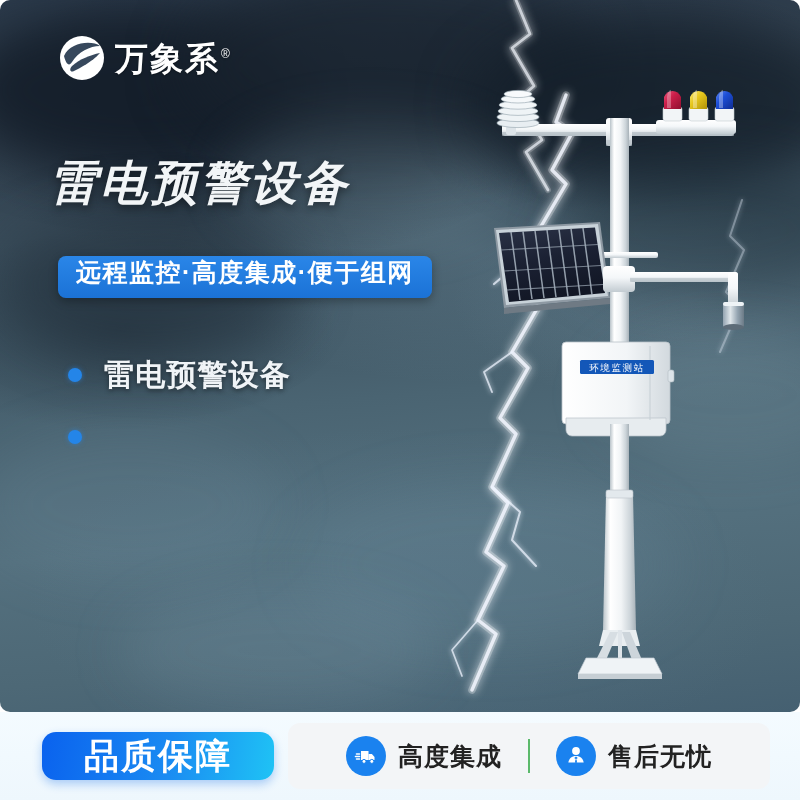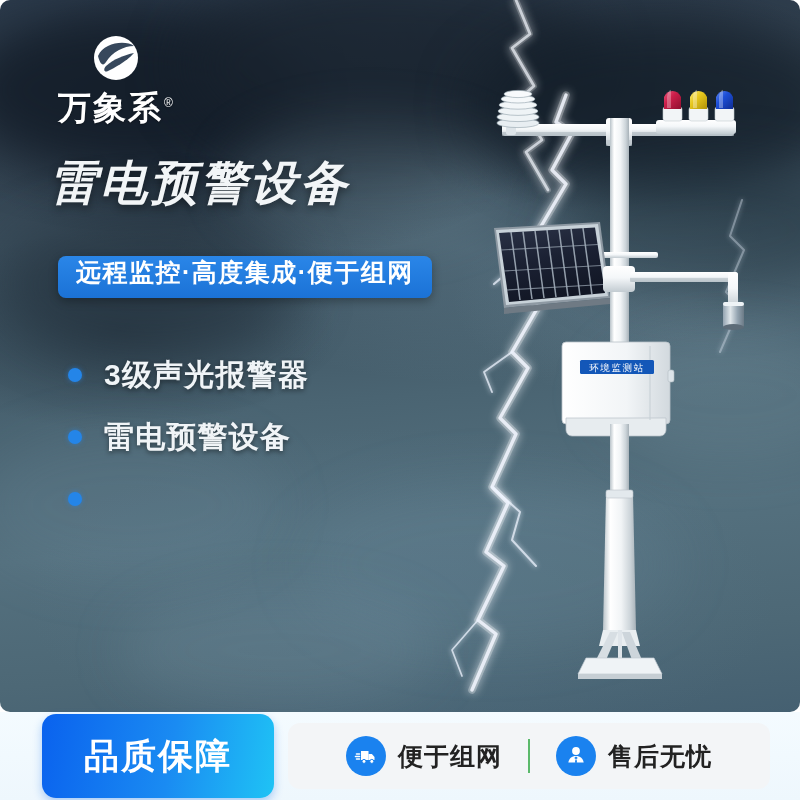--- a/index.html
+++ b/index.html
@@ -29,21 +29,21 @@
   .c6{left:230px;top:120px;width:280px;height:120px;background:rgba(140,170,184,.18);}
   .c7{left:600px;top:330px;width:260px;height:130px;background:rgba(150,178,190,.16);}
   .c8{left:-20px;top:430px;width:300px;height:150px;background:rgba(120,152,168,.16);}
   .c9{left:300px;top:480px;width:380px;height:170px;background:rgba(110,145,162,.16);}
   .c10{left:120px;top:590px;width:320px;height:120px;background:rgba(150,180,192,.14);}
 
   
   .bolts{position:absolute;left:0;top:0;width:800px;height:712px;}
 
   
-  .logo{position:absolute;left:58px;top:34px;display:flex;align-items:center;gap:9px;flex-direction:column;}
+  .logo{position:absolute;left:58px;top:34px;display:flex;align-items:center;gap:9px;}
   .logo-mark{width:48px;height:48px;}
   .logo-word{font-size:33px;font-weight:bold;color:#fff;letter-spacing:2px;
              line-height:1;position:relative;white-space:nowrap;
              text-shadow:0 1px 2px rgba(0,0,0,.35);}
   .logo-reg{font-size:12px;vertical-align:super;margin-left:1px;font-weight:normal;}
 
   
   .headline{position:absolute;left:50px;top:158px;font-size:47px;font-weight:bold;
             color:#f2f5f7;letter-spacing:3px;line-height:1.05;white-space:nowrap;
             text-shadow:0 3px 9px rgba(0,0,0,.45);font-style:italic;}
@@ -59,21 +59,21 @@
   .bullet{display:flex;align-items:center;height:62px;}
   .dot{width:14px;height:14px;border-radius:50%;background:#2485e8;flex:0 0 auto;
        box-shadow:0 0 5px rgba(36,133,232,.55);}
   .btext{margin-left:22px;font-size:30px;font-weight:bold;color:#f0f4f7;
          letter-spacing:1.2px;white-space:nowrap;text-shadow:0 2px 5px rgba(0,0,0,.45);}
 
   
   .banner{position:absolute;left:0;top:712px;width:800px;height:88px;
           background:linear-gradient(180deg,#f4fbff 0%,#eef7fd 100%);
           display:flex;align-items:center;}
-  .qpill{margin-left:42px;width:232px;height:84px;border-radius:14px;
+  .qpill{margin-left:42px;width:232px;height:48px;border-radius:14px;
          background:linear-gradient(100deg,#0a62ee 0%,#1a8bf2 55%,#1fc3f5 100%);
          display:flex;align-items:center;justify-content:center;
          box-shadow:0 4px 10px rgba(20,110,230,.32);}
   .qpill span{font-size:35px;font-weight:bold;color:#fff;letter-spacing:2px;white-space:nowrap;}
   .feats{margin-left:14px;flex:1;margin-right:30px;height:66px;border-radius:12px;
          background:#f3f5f7;display:flex;align-items:center;justify-content:center;gap:6px;}
   .feat{display:flex;align-items:center;gap:12px;padding:0 20px;}
   .feat-ic{width:40px;height:40px;border-radius:50%;background:#1a82ef;
            display:flex;align-items:center;justify-content:center;flex:0 0 auto;}
   .feat-tx{font-size:25px;font-weight:bold;color:#222;letter-spacing:1px;white-space:nowrap;}
@@ -315,24 +315,20 @@
 
     <div class="headline">雷电预警设备</div>
 
     <div class="subpill">
       <span>远程监控·高度集成·便于组网</span>
     </div>
 
     <div class="bullets">
       <div class="bullet">
         <div class="dot"></div>
-        <div class="btext">3级声光报警器</div>
-      </div>
-      <div class="bullet">
-        <div class="dot"></div>
         <div class="btext">雷电预警设备</div>
       </div>
       <div class="bullet">
         <div class="dot"></div>
       </div>
     </div>
   </div>
 
   <div class="banner">
     <div class="qpill">
@@ -343,21 +339,21 @@
       <div class="feat">
         <div class="feat-ic">
           <svg width="24" height="24" viewBox="0 0 24 24">
             <path d="M2.5,10 h3 M1.5,12.5 h4 M2.5,15 h3" stroke="#fff" stroke-width="1.6" stroke-linecap="round"></path>
             <path d="M7,7 h7.5 v9 h-7.5 z" fill="#fff"></path>
             <path d="M14.5,10 h3.4 l2.6,3 v3 h-6 z" fill="#fff"></path>
             <circle cx="10" cy="17.4" r="2" fill="#fff" stroke="#1a82ef" stroke-width="1"></circle>
             <circle cx="17.8" cy="17.4" r="2" fill="#fff" stroke="#1a82ef" stroke-width="1"></circle>
           </svg>
         </div>
-        <div class="feat-tx">便于组网</div>
+        <div class="feat-tx">高度集成</div>
       </div>
 
       <div class="vdiv"></div>
 
       <div class="feat">
         <div class="feat-ic">
           <svg width="24" height="24" viewBox="0 0 24 24">
             <circle cx="12" cy="7" r="3.9" fill="#fff"></circle>
             <path d="M12,12 c-4.2,0 -7.2,2.7 -7.7,6.6 h15.4 C19.2,14.7 16.2,12 12,12 z" fill="#fff"></path>
             <path d="M12,12.4 l-1.8,1.5 l1.8,1.4 l1.8,-1.4 z" fill="#1a82ef"></path>

